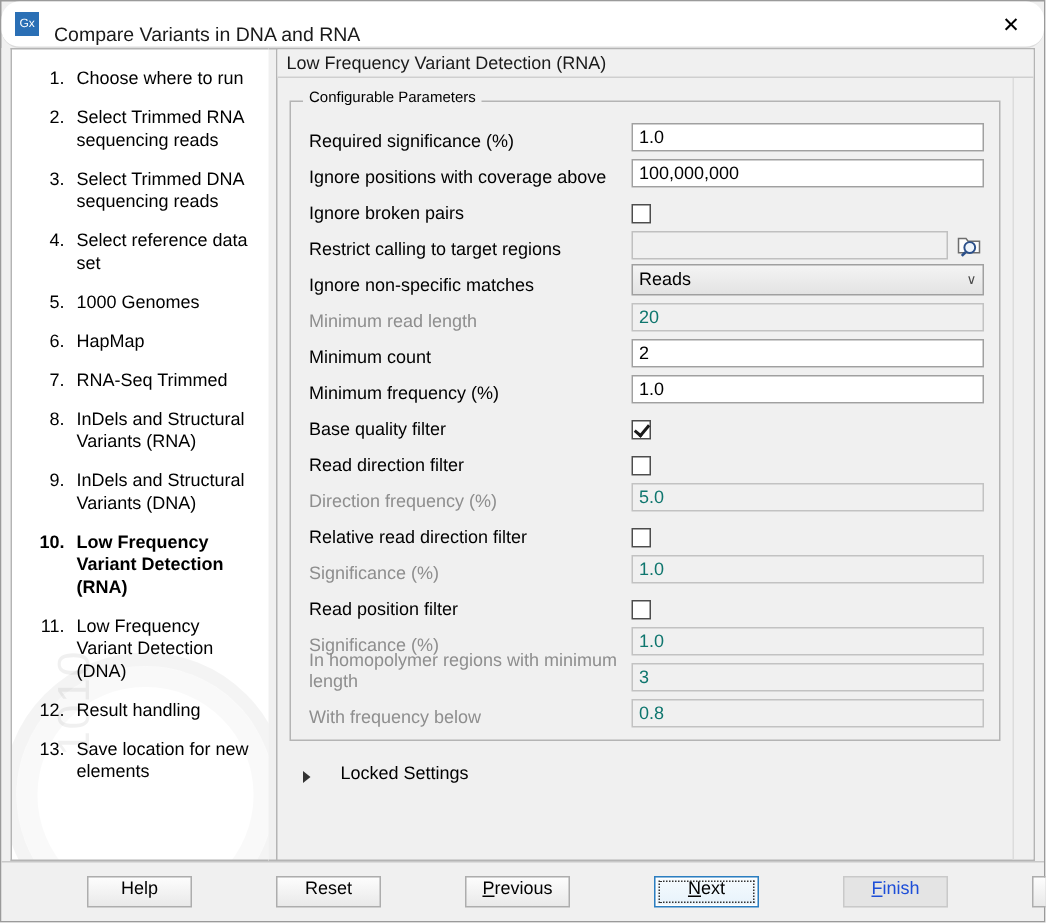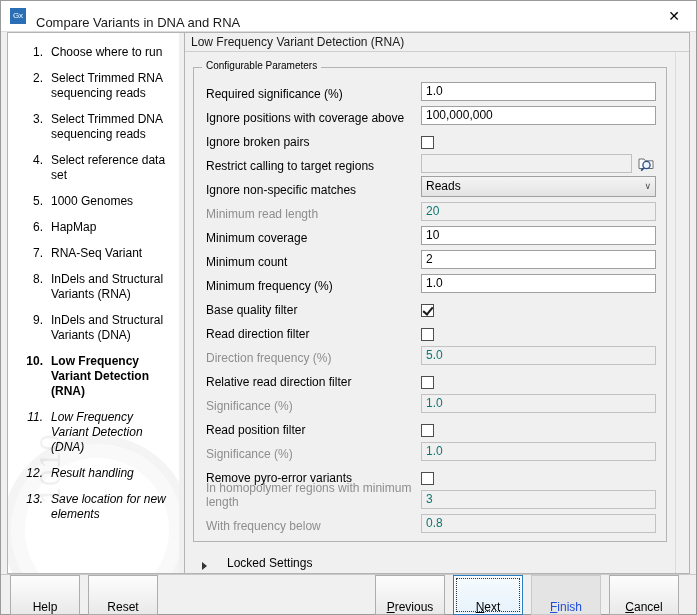--- a/index.html
+++ b/index.html
@@ -23,20 +23,21 @@
 
   
   #titlebar {
     height: 31px;
     min-height: 31px;
     background: #ffffff;
     display: flex;
     align-items: center;
     padding-left: 9px;
     border-bottom: 1px solid #dcdcdc;
+    border-radius: 12px;
   }
   #app-icon {
     width: 16px; height: 16px;
     background: #2a6fb5;
     color: #fff;
     font-size: 8px;
     line-height: 16px;
     text-align: center;
     font-family: "Liberation Sans", sans-serif;
     letter-spacing: -0.2px;
@@ -108,21 +109,21 @@
     width: 21px;
     min-width: 21px;
     text-align: right;
     margin-right: 8px;
     font-size: 12px;
   }
   .step .lbl { font-size: 12px; }
   .step.current .num,
   .step.current .lbl { font-weight: bold; }
   .step.future .num,
-  .step.future .lbl { font-style: italic; }
+  .step.future .lbl { }
   #sidebar-divider {
     width: 5px;
     min-width: 5px;
     background: #f0f0f0;
     border-top: 1px solid #b4b4b4;
     border-bottom: 1px solid #b4b4b4;
   }
 
   
   #content {
@@ -268,32 +269,33 @@
   #footer {
     height: 40px;
     min-height: 40px;
     border-top: 1px solid #c8c8c8;
     display: flex;
     align-items: center;
     padding: 0 9px;
     background: #f0f0f0;
   }
   .btn {
-    height: 40px;
+    height: 21px;
     min-width: 70px;
     border: 1px solid #adadad;
     background: linear-gradient(#fdfdfd, #e9e9e9);
     font-size: 12px;
     font-family: "Liberation Sans", sans-serif;
     color: #000;
     display: flex;
-    align-items: flex-end;
+    align-items: flex-start;
     justify-content: center;
     margin-right: 8px;
     cursor: default;
+    margin-left: 48px;
   }
   .btn.disabled { color: #1d4ed8; background: #e4e4e4; border-color: #c9c9c9; }
   .btn.focus {
     border: 1px solid #2b7ec1;
     background: linear-gradient(#f6fbfe, #e6f2fb);
     box-shadow: inset 0 0 0 1px #ffffff;
     position: relative;
   }
   .btn.focus::after {
     content: "";
@@ -339,21 +341,21 @@
           <div class="step ">
             <span class="num">5.</span>
             <span class="lbl">1000 Genomes</span>
           </div>
           <div class="step ">
             <span class="num">6.</span>
             <span class="lbl">HapMap</span>
           </div>
           <div class="step ">
             <span class="num">7.</span>
-            <span class="lbl">RNA-Seq Variant</span>
+            <span class="lbl">RNA-Seq Trimmed</span>
           </div>
           <div class="step ">
             <span class="num">8.</span>
             <span class="lbl">InDels and Structural Variants (RNA)</span>
           </div>
           <div class="step ">
             <span class="num">9.</span>
             <span class="lbl">InDels and Structural Variants (DNA)</span>
           </div>
           <div class="step current">
@@ -412,24 +414,20 @@
                   <div class="combo">
                     <span>Reads</span>
                     <span class="caret">∨</span>
                   </div>
                 </div>
                 <div class="row">
                   <div class="label disabled">Minimum read length</div>
                   <div class="field disabled">20</div>
                 </div>
                 <div class="row">
-                  <div class="label">Minimum coverage</div>
-                  <div class="field">10</div>
-                </div>
-                <div class="row">
                   <div class="label">Minimum count</div>
                   <div class="field">2</div>
                 </div>
                 <div class="row">
                   <div class="label">Minimum frequency (%)</div>
                   <div class="field">1.0</div>
                 </div>
                 <div class="row">
                   <div class="label">Base quality filter</div>
                   <span class="checkbox checked"></span>
@@ -450,24 +448,20 @@
                   <div class="label disabled">Significance (%)</div>
                   <div class="field disabled">1.0</div>
                 </div>
                 <div class="row">
                   <div class="label">Read position filter</div>
                   <span class="checkbox"></span>
                 </div>
                 <div class="row">
                   <div class="label disabled">Significance (%)</div>
                   <div class="field disabled">1.0</div>
-                </div>
-                <div class="row">
-                  <div class="label">Remove pyro-error variants</div>
-                  <span class="checkbox"></span>
                 </div>
                 <div class="row">
                   <div class="label disabled">In homopolymer regions with minimum length</div>
                   <div class="field disabled">3</div>
                 </div>
                 <div class="row">
                   <div class="label disabled">With frequency below</div>
                   <div class="field disabled">0.8</div>
                 </div>
               </div>

